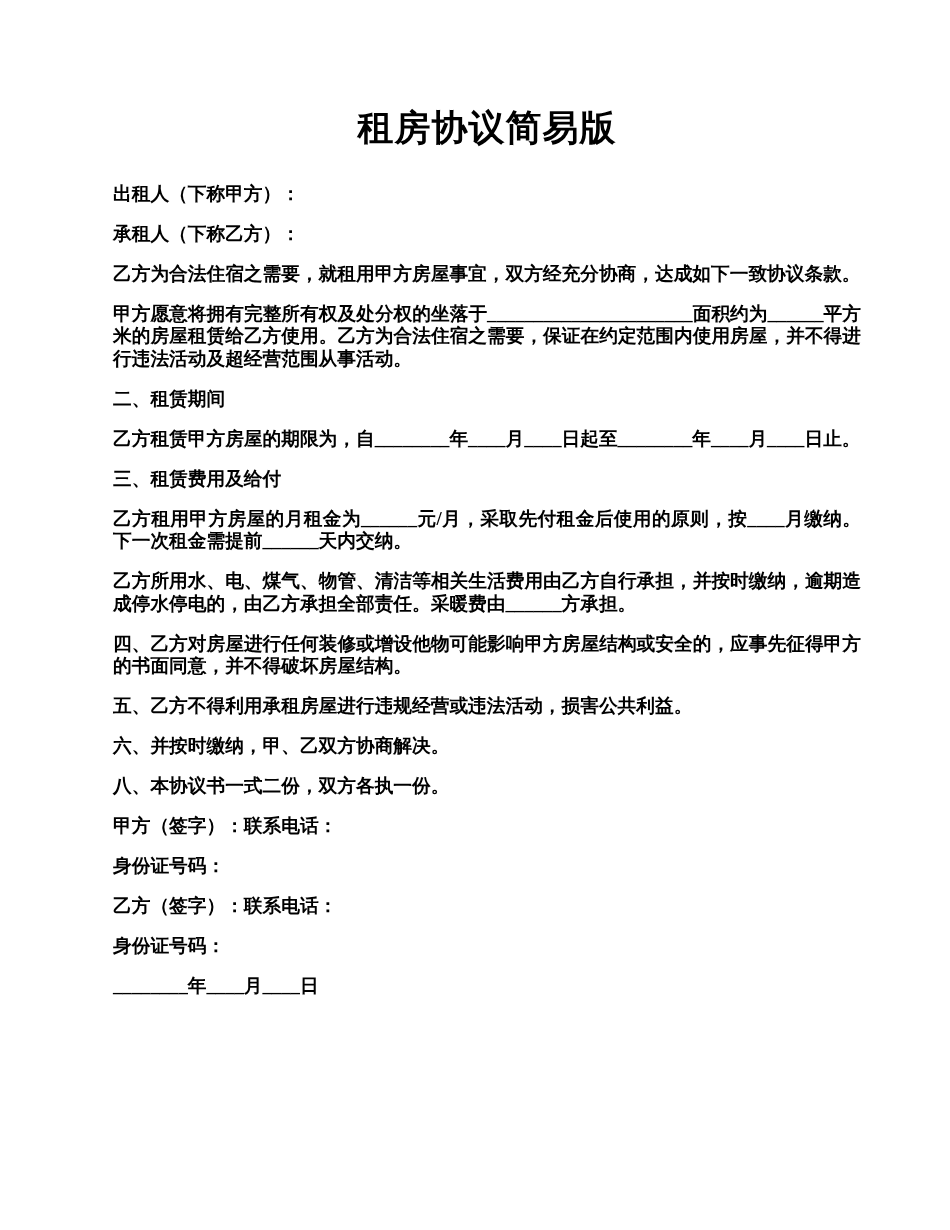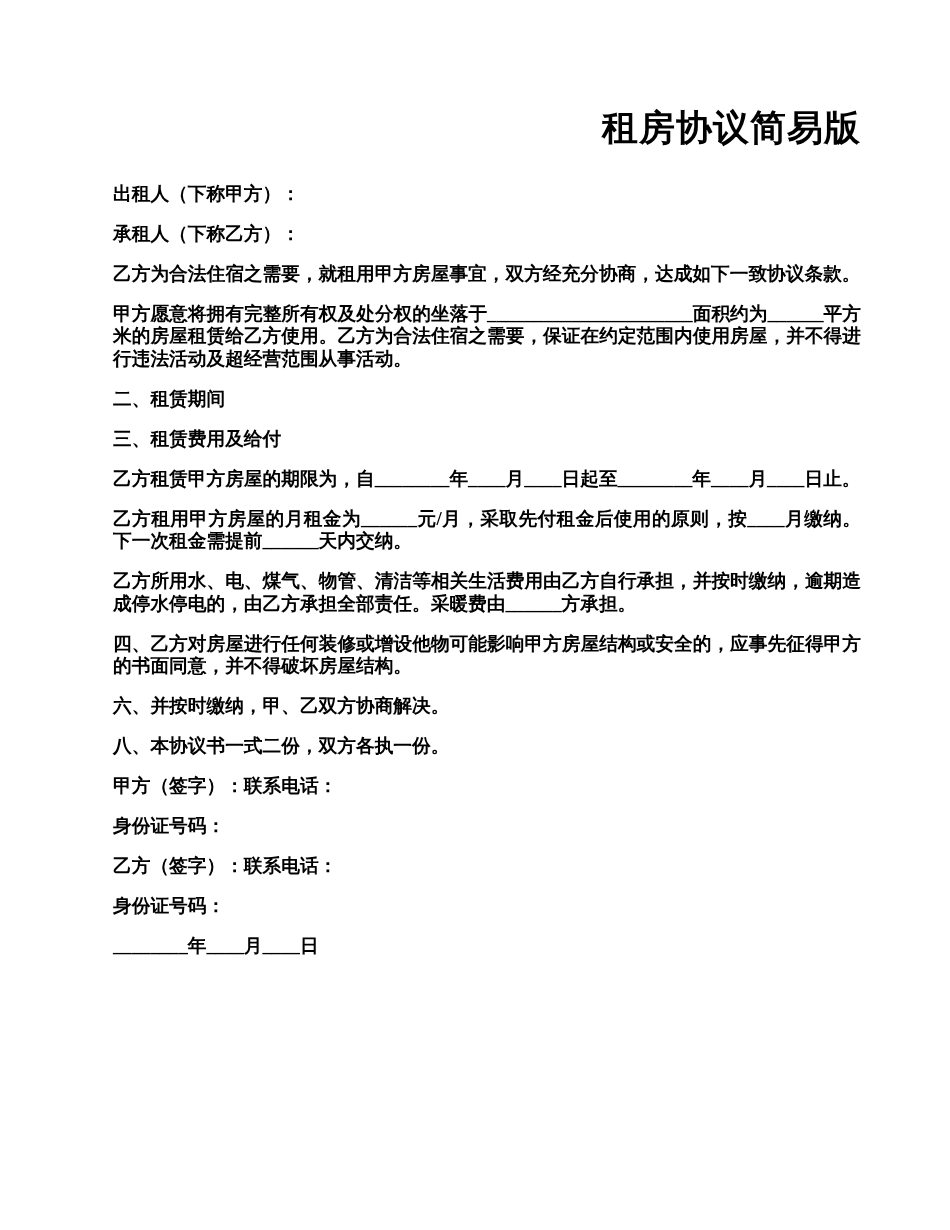--- a/index.html
+++ b/index.html
@@ -24,21 +24,21 @@
       position: absolute;
       left: 113px;
       top: 105px;
       width: 748px;
     }
     .doc-title {
       margin: 0 0 32px 0;
       font-size: 36px;
       line-height: 46px;
       font-weight: bold;
-      text-align: right;
+      text-align: center;
       letter-spacing: 1px;
     }
     .para {
       margin: 0 0 17.6px 0;
       font-size: 18.7px;
       line-height: 22.4px;
       text-align: justify;
       text-justify: inter-ideograph;
       word-break: break-all;
       overflow-wrap: anywhere;
@@ -52,27 +52,28 @@
   <div class="content">
     <h1 class="doc-title">租房协议简易版</h1>
 
     <p class="para">出租人（下称甲方）：</p>
     <p class="para">承租人（下称乙方）：</p>
     <p class="para">乙方为合法住宿之需要，就租用甲方房屋事宜，双方经充分协商，达成如下一致协议条款。</p>
 
     <p class="para">甲方愿意将拥有完整所有权及处分权的坐落于______________________面积约为______平方米的房屋租赁给乙方使用。乙方为合法住宿之需要，保证在约定范围内使用房屋，并不得进行违法活动及超经营范围从事活动。</p>
 
     <p class="para">二、租赁期间</p>
+    <p class="para">乙方租赁甲方房屋的期限为，自________年____月____日起至________年____月____日止。</p>
+
     <p class="para">三、租赁费用及给付</p>
-
-    <p class="para">乙方租赁甲方房屋的期限为，自________年____月____日起至________年____月____日止。</p>
     <p class="para">乙方租用甲方房屋的月租金为______元/月，采取先付租金后使用的原则，按____月缴纳。下一次租金需提前______天内交纳。</p>
     <p class="para">乙方所用水、电、煤气、物管、清洁等相关生活费用由乙方自行承担，并按时缴纳，逾期造成停水停电的，由乙方承担全部责任。采暖费由______方承担。</p>
 
     <p class="para">四、乙方对房屋进行任何装修或增设他物可能影响甲方房屋结构或安全的，应事先征得甲方的书面同意，并不得破坏房屋结构。</p>
+    <p class="para">五、乙方不得利用承租房屋进行违规经营或违法活动，损害公共利益。</p>
     <p class="para">六、并按时缴纳，甲、乙双方协商解决。</p>
     <p class="para">八、本协议书一式二份，双方各执一份。</p>
 
     <p class="para">甲方（签字）：联系电话：</p>
     <p class="para">身份证号码：</p>
     <p class="para">乙方（签字）：联系电话：</p>
     <p class="para">身份证号码：</p>
     <p class="para">________年____月____日</p>
   </div>
 </div>

